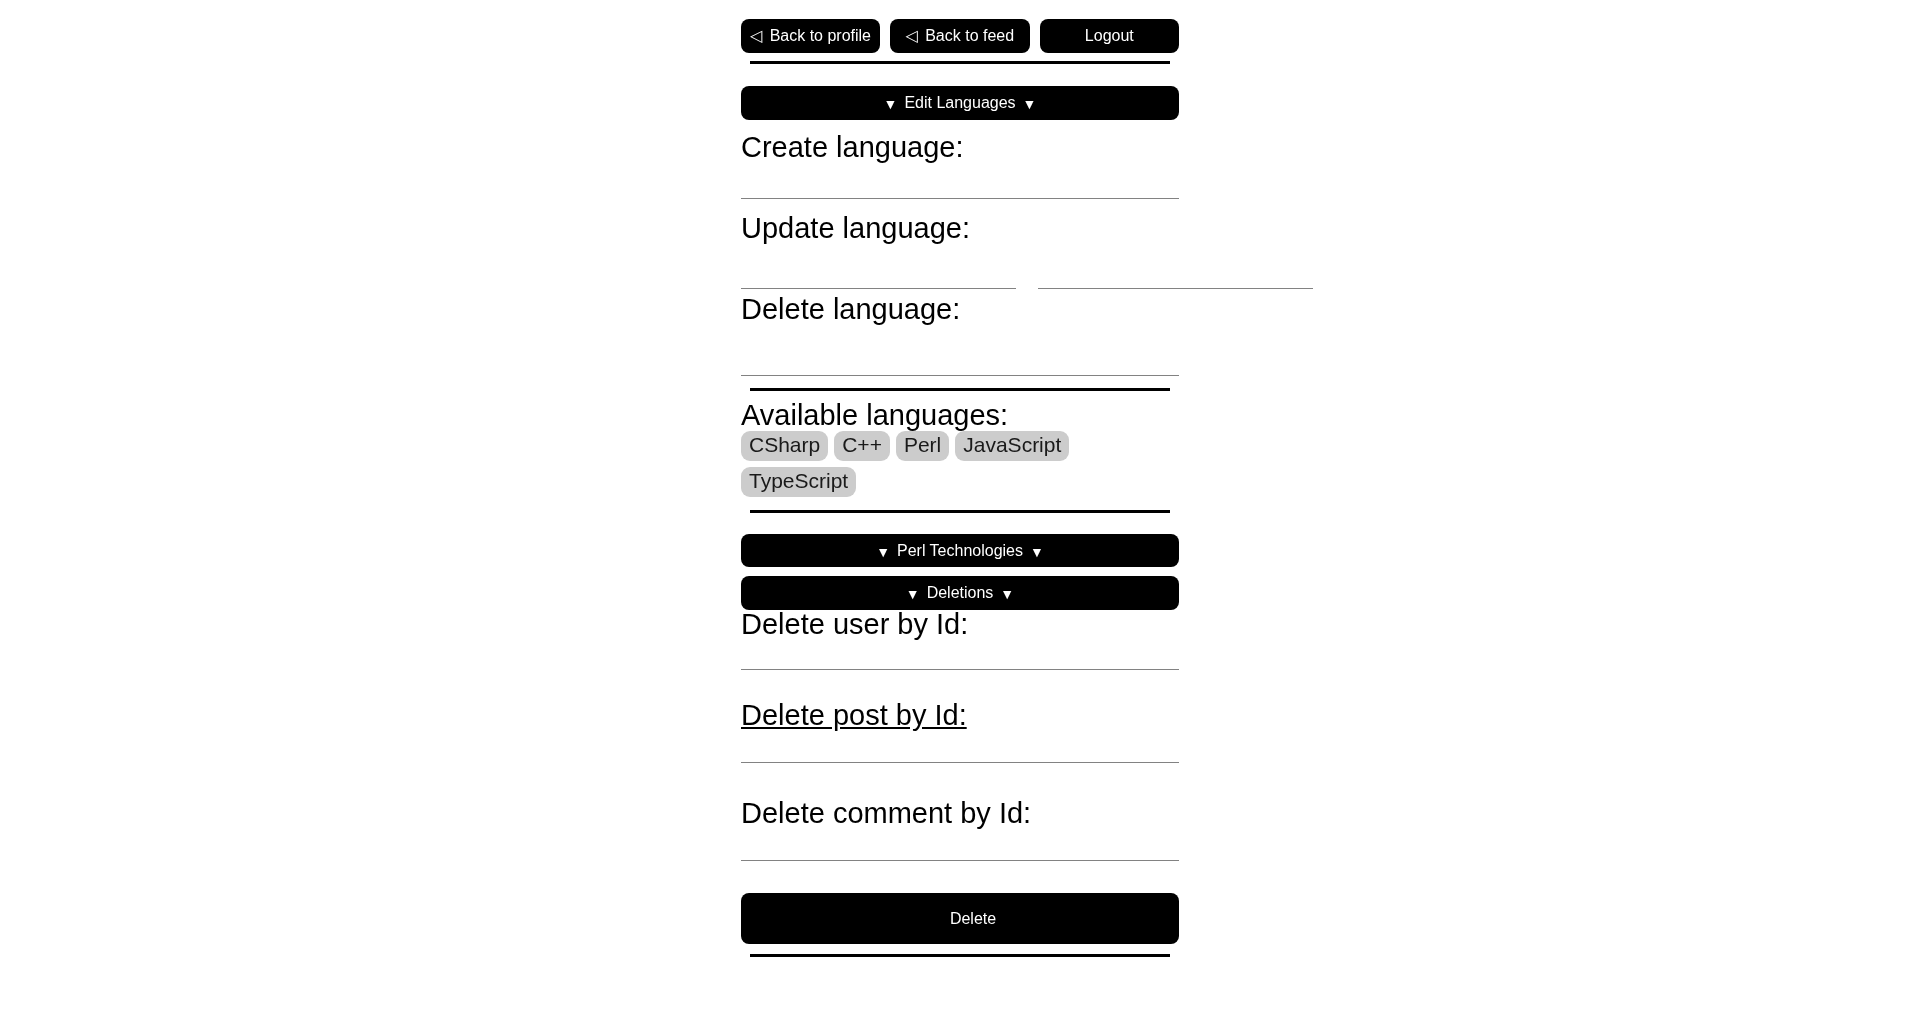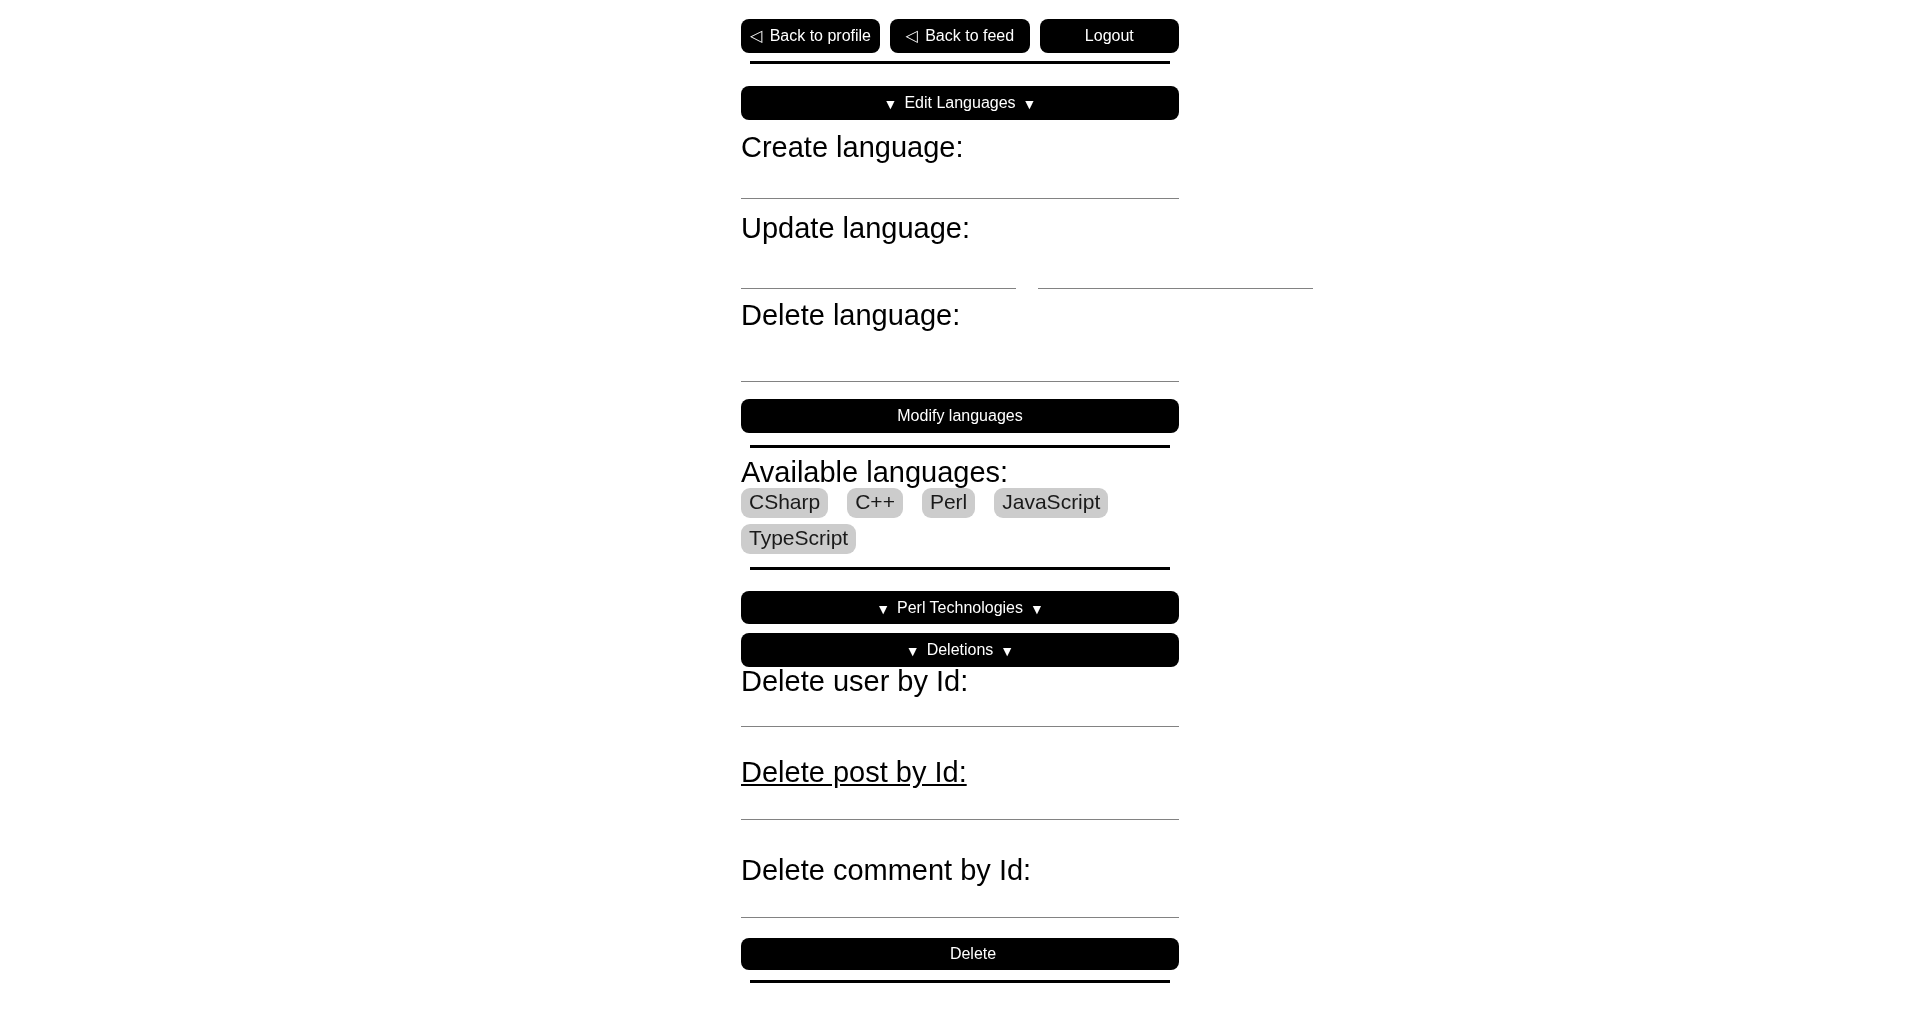--- a/index.html
+++ b/index.html
@@ -47,43 +47,43 @@
     background: transparent; outline: none;
     font-size: 21px; font-family: inherit; padding: 0 2px;
     border-radius: 0;
   }
 
   #create-label { margin-top: 15px; }
   #create-input { height: 40px; }
   #update-label { margin-top: 17px; }
   .update-row   { display: flex; gap: 22px; }
   .update-row .underline-input { height: 49px; flex: 1 1 0; width: auto; }
-  #delete-lang-label { margin-top: 14px; }
+  #delete-lang-label { margin-top: 8px; }
   #delete-lang-input { height: 55px; }
   #modify-btn   { margin-top: 17px; }
 
   #available-label { margin-top: 12px; }
   .chips {
     margin-top: 4px; display: flex; flex-wrap: wrap;
-    gap: 6px 19px; align-items: flex-start;
+    gap: 6px 6px; align-items: flex-start;
   }
   .chip {
     background: #cccccc; color: #1a1a1a;
     font-size: 21px; line-height: 24px;
     padding: 2px 8px 4px; border-radius: 9px;
     display: inline-block;
   }
 
   #user-label    { margin-top: 2px; }
   #user-input    { height: 34px; }
   #post-label    { margin-top: 33px; text-decoration: underline; }
   #post-input    { height: 36px; }
   #comment-label { margin-top: 38px; }
   #comment-input { height: 36px; }
-  #delete-btn    { margin-top: 20px; height: 32px; padding-left: 32px; }
+  #delete-btn    { margin-top: 32px; height: 51px; padding-left: 32px; }
 </style>
 </head>
 <body>
 
 <div class="container">
 
   <div class="btn-row">
     <button class="btn">
       <span class="tri-outline">◁</span>
       <span>Back to profile</span>
@@ -110,23 +110,20 @@
 
   <label class="field-label" id="update-label">Update language:</label>
   <div class="update-row">
     <input type="text" class="underline-input" value="" style="">
     <input type="text" class="underline-input" value="" style="">
   </div>
 
   <label class="field-label" id="delete-lang-label">Delete language:</label>
   <input type="text" class="underline-input" id="delete-lang-input" value="" style="">
 
-  <button class="btn wide" id="modify-btn">
-    <span>Modify languages</span>
-  </button>
 
   <hr class="black-rule" id="hr-modify">
 
   <div class="field-label" id="available-label">Available languages:</div>
   <div class="chips">
     <span class="chip">CSharp</span>
     <span class="chip">C++</span>
     <span class="chip">Perl</span>
     <span class="chip">JavaScript</span>
     <span class="chip">TypeScript</span>

